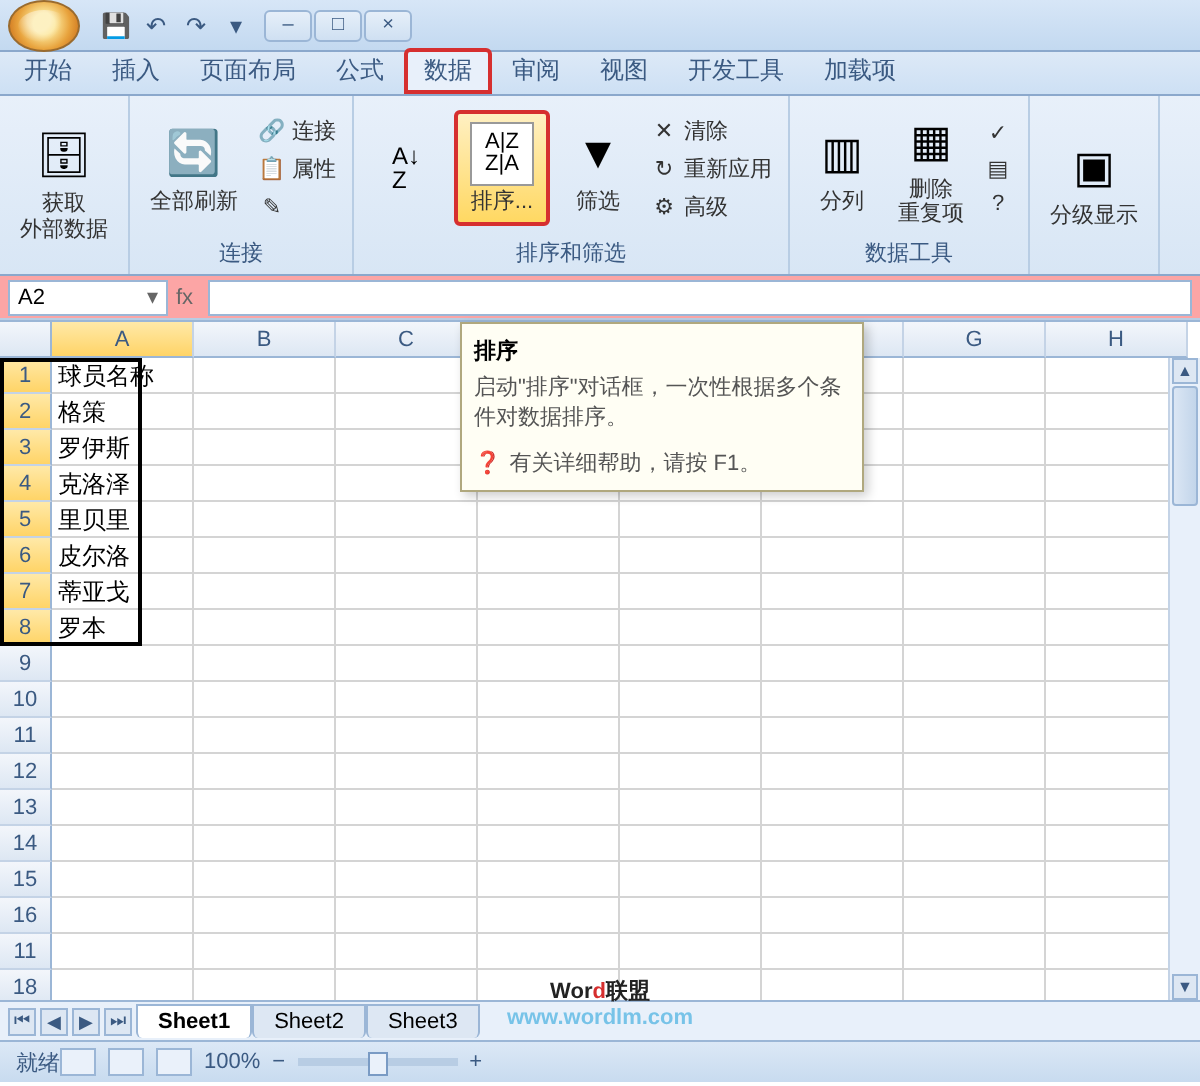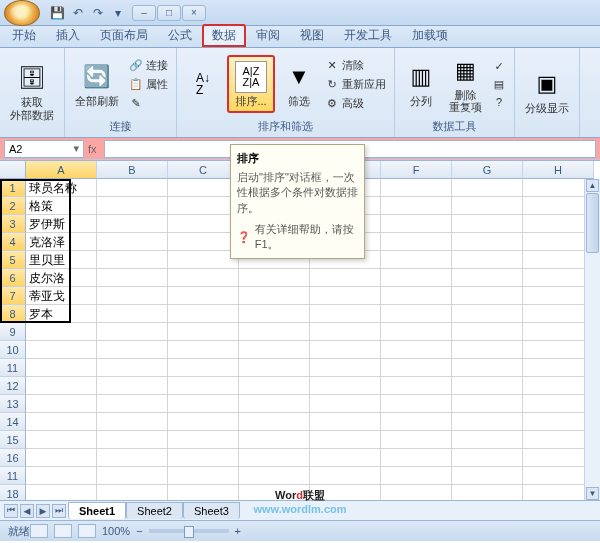--- a/index.html
+++ b/index.html
@@ -36,21 +36,21 @@
 .colheads{position:absolute;left:26px;top:0;right:0;height:18px;display:flex}
 .colhead{width:71px;height:18px;background:linear-gradient(#f3f6fb,#dde7f3);border-right:1px solid #c4d3e6;border-bottom:1px solid #9bb6d6;text-align:center;line-height:18px;color:#3b5a82;font-size:11px;flex-shrink:0}
 .colhead.sel{background:linear-gradient(#ffe9a8,#ffd467)}
 .rowheads{position:absolute;left:0;top:18px;width:26px}
 .rowhead{height:18px;background:linear-gradient(#f3f6fb,#dde7f3);border-right:1px solid #9bb6d6;border-bottom:1px solid #c4d3e6;text-align:center;line-height:18px;color:#3b5a82;font-size:11px}
 .rowhead.sel{background:linear-gradient(#ffe9a8,#ffd467)}
 .cells{position:absolute;left:26px;top:18px;right:0;bottom:0}
 .row{display:flex;height:18px}
 .cell{width:71px;height:18px;border-right:1px solid #d4d4d4;border-bottom:1px solid #d4d4d4;padding:0 3px;line-height:18px;font-size:12px;overflow:hidden;flex-shrink:0}
 .sel-range{position:absolute;border:2px solid #000;pointer-events:none}
-.tooltip{position:absolute;left:230px;top:144px;width:135px;background:#fffef4;border:1px solid #b0a87e;box-shadow:2px 2px 5px rgba(0,0,0,0.2);padding:6px;font-size:11px;z-index:100}
+.tooltip{position:absolute;left:230px;top:161px;width:202px;background:#fffef4;border:1px solid #b0a87e;box-shadow:2px 2px 5px rgba(0,0,0,0.2);padding:6px;font-size:11px;z-index:100}
 .tooltip .tt-title{font-weight:bold;margin-bottom:4px}
 .tooltip .tt-body{color:#555;line-height:1.4;margin-bottom:6px}
 .tooltip .tt-help{color:#555;display:flex;align-items:center;gap:4px}
 .tooltip .tt-help::before{content:"❓";color:#4a7ab8;font-size:11px}
 .sheet-tabs{height:20px;background:#e8f0fa;border-top:1px solid #9bb6d6;display:flex;align-items:center;padding:0 4px;gap:2px}
 .nav-btn{width:14px;height:14px;background:#dde7f3;border:1px solid #9bb6d6;display:flex;align-items:center;justify-content:center;font-size:9px;color:#3b5a82}
 .sheet-tab{padding:2px 10px;background:#fff;border:1px solid #9bb6d6;border-bottom:none;font-size:11px;border-radius:0 0 3px 3px}
 .sheet-tab.active{background:#fff;font-weight:bold}
 .sheet-tab.inactive{background:#dde7f3}
 .statusbar{height:21px;background:linear-gradient(#dce8f6,#c8dbef);border-top:1px solid #9bb6d6;display:flex;align-items:center;padding:0 8px;justify-content:flex-start}

